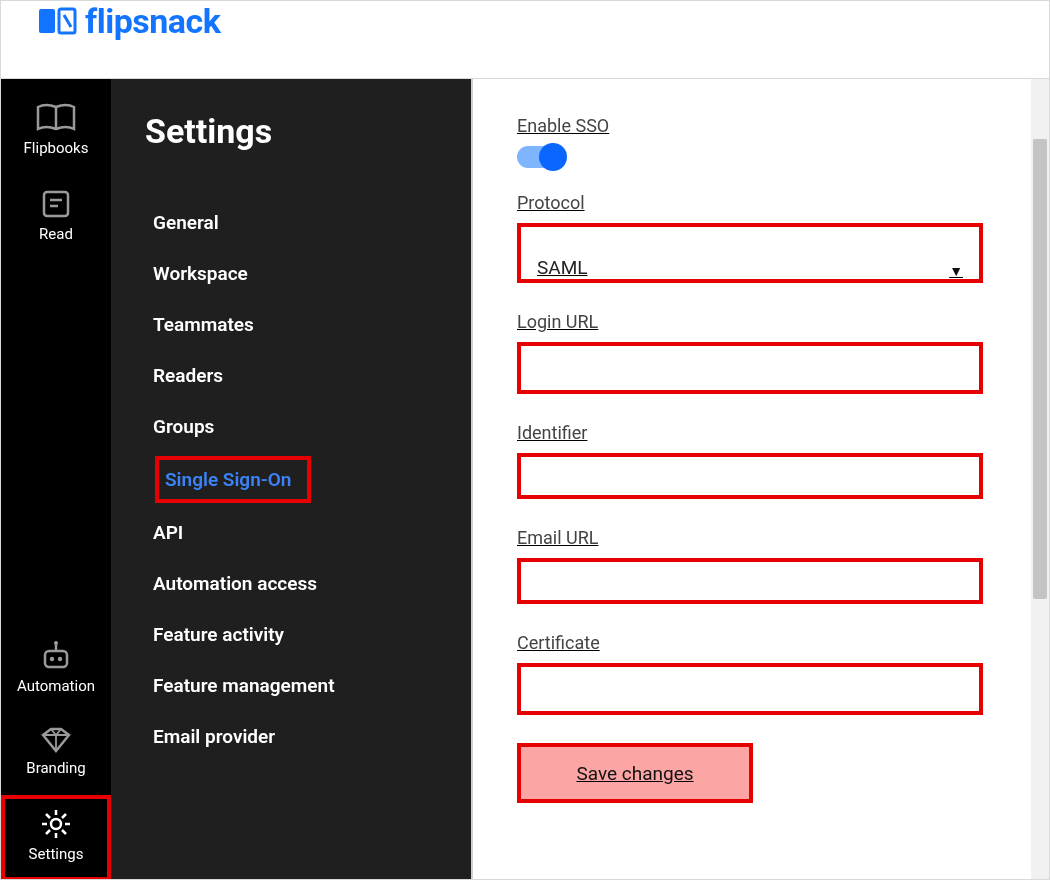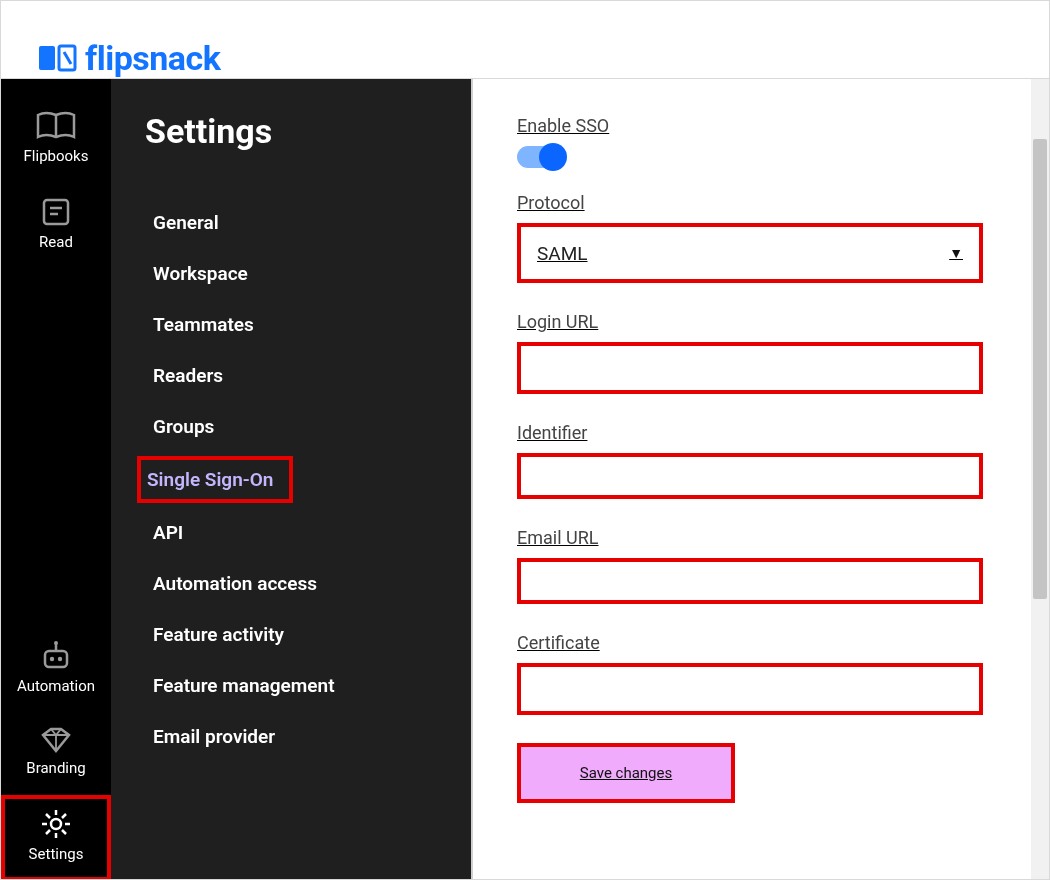--- a/index.html
+++ b/index.html
@@ -7,37 +7,37 @@
   body {
     width:1050px; height:880px;
     font-family: -apple-system, BlinkMacSystemFont, "Segoe UI", Roboto, Arial, sans-serif;
     background:#fff;
     border:1px solid #d9d9d9;
     position:relative; overflow:hidden;
   }
 
   
   .header{
-    height:78px; display:flex; align-items:flex-end;
+    height:78px; display:flex; align-items:flex-start;
     padding-left:38px; border-bottom:1px solid #d9d9d9;
     background:#fff;
   }
   .logo{ display:flex; align-items:center; gap:8px; }
   .logo-word{
     font-size:34px; font-weight:700; color:#1374ff;
     letter-spacing:-0.5px;
   }
 
   
   .body{ display:flex; height:calc(880px - 78px); }
 
   .rail{
     width:110px; background:#000; color:#fff;
     display:flex; flex-direction:column; align-items:center;
-    padding-top:18px;
+    padding-top:10px;
   }
   .rail-item{
     width:100%; text-align:center; padding:14px 2px 18px;
     font-size:15px; color:#fff;
   }
   .rail-item .ic{ display:block; margin:0 auto 6px; }
   .rail-spacer{ flex:1; }
   .rail-item.hl{ outline:4px solid #e60000; outline-offset:-4px; }
 
   .panel{
@@ -45,22 +45,22 @@
     padding:32px 28px 20px 34px;
   }
   .panel-title{
     font-size:34px; font-weight:700; margin:0 0 46px 0;
   }
   .panel-item{
     font-size:19px; font-weight:600; padding:14px 8px;
     color:#fff;
   }
   .panel-item.active{
-    color:#c4b5fd; outline:4px solid #e60000; outline-offset:-2px;
-    display:inline-block; padding:10px 18px 10px 8px;
+    color:#3b82f6; outline:4px solid #e60000; outline-offset:-2px;
+    display:inline-block; padding:10px 18px 10px 8px;margin-left:18px;
   }
 
   .main{
     flex:1; background:#fff; position:relative;
     border-left:2px solid #cfcfcf;
   }
   .main-inner{
     position:absolute; left:44px; right:8px; top:36px;text-decoration:underline;
   }
   .lbl{
@@ -74,32 +74,32 @@
   }
   .toggle .knob{
     position:absolute; right:-2px; top:-3px;
     width:28px; height:28px; border-radius:50%;
     background:#0a66ff;
   }
 
   .field{
     width:466px; height:52px; border:4px solid #e60000;
     background:#fff; padding:0 16px; font-size:19px;
-    display:flex; align-items:center; justify-content:space-between;
+    display:flex; align-items:flex-end; justify-content:space-between;
     margin-bottom:28px;
   }
   .field.short{ height:46px; }
   .field.select{ height:60px; }
   .select-val{ color:#222; }
   .caret{ font-size:14px; color:#111; }
 
   .savebtn{
-    width:218px; height:60px; border:4px solid #e60000;
-    background:#f0abfc; display:flex; align-items:center; justify-content:center;
-    font-size:15px; color:#111; margin-top:18px;
+    width:236px; height:60px; border:4px solid #e60000;
+    background:#fca5a5; display:flex; align-items:center; justify-content:center;
+    font-size:19px; color:#111; margin-top:18px;
   }
 
   
   .sbar{
     position:absolute; right:0; top:0; width:18px; height:100%;
     background:#f1f1f1;
   }
   .sbar .thumb{
     position:absolute; left:2px; width:14px;
     top:60px; height:460px; background:#c4c4c4; border-radius:2px;

